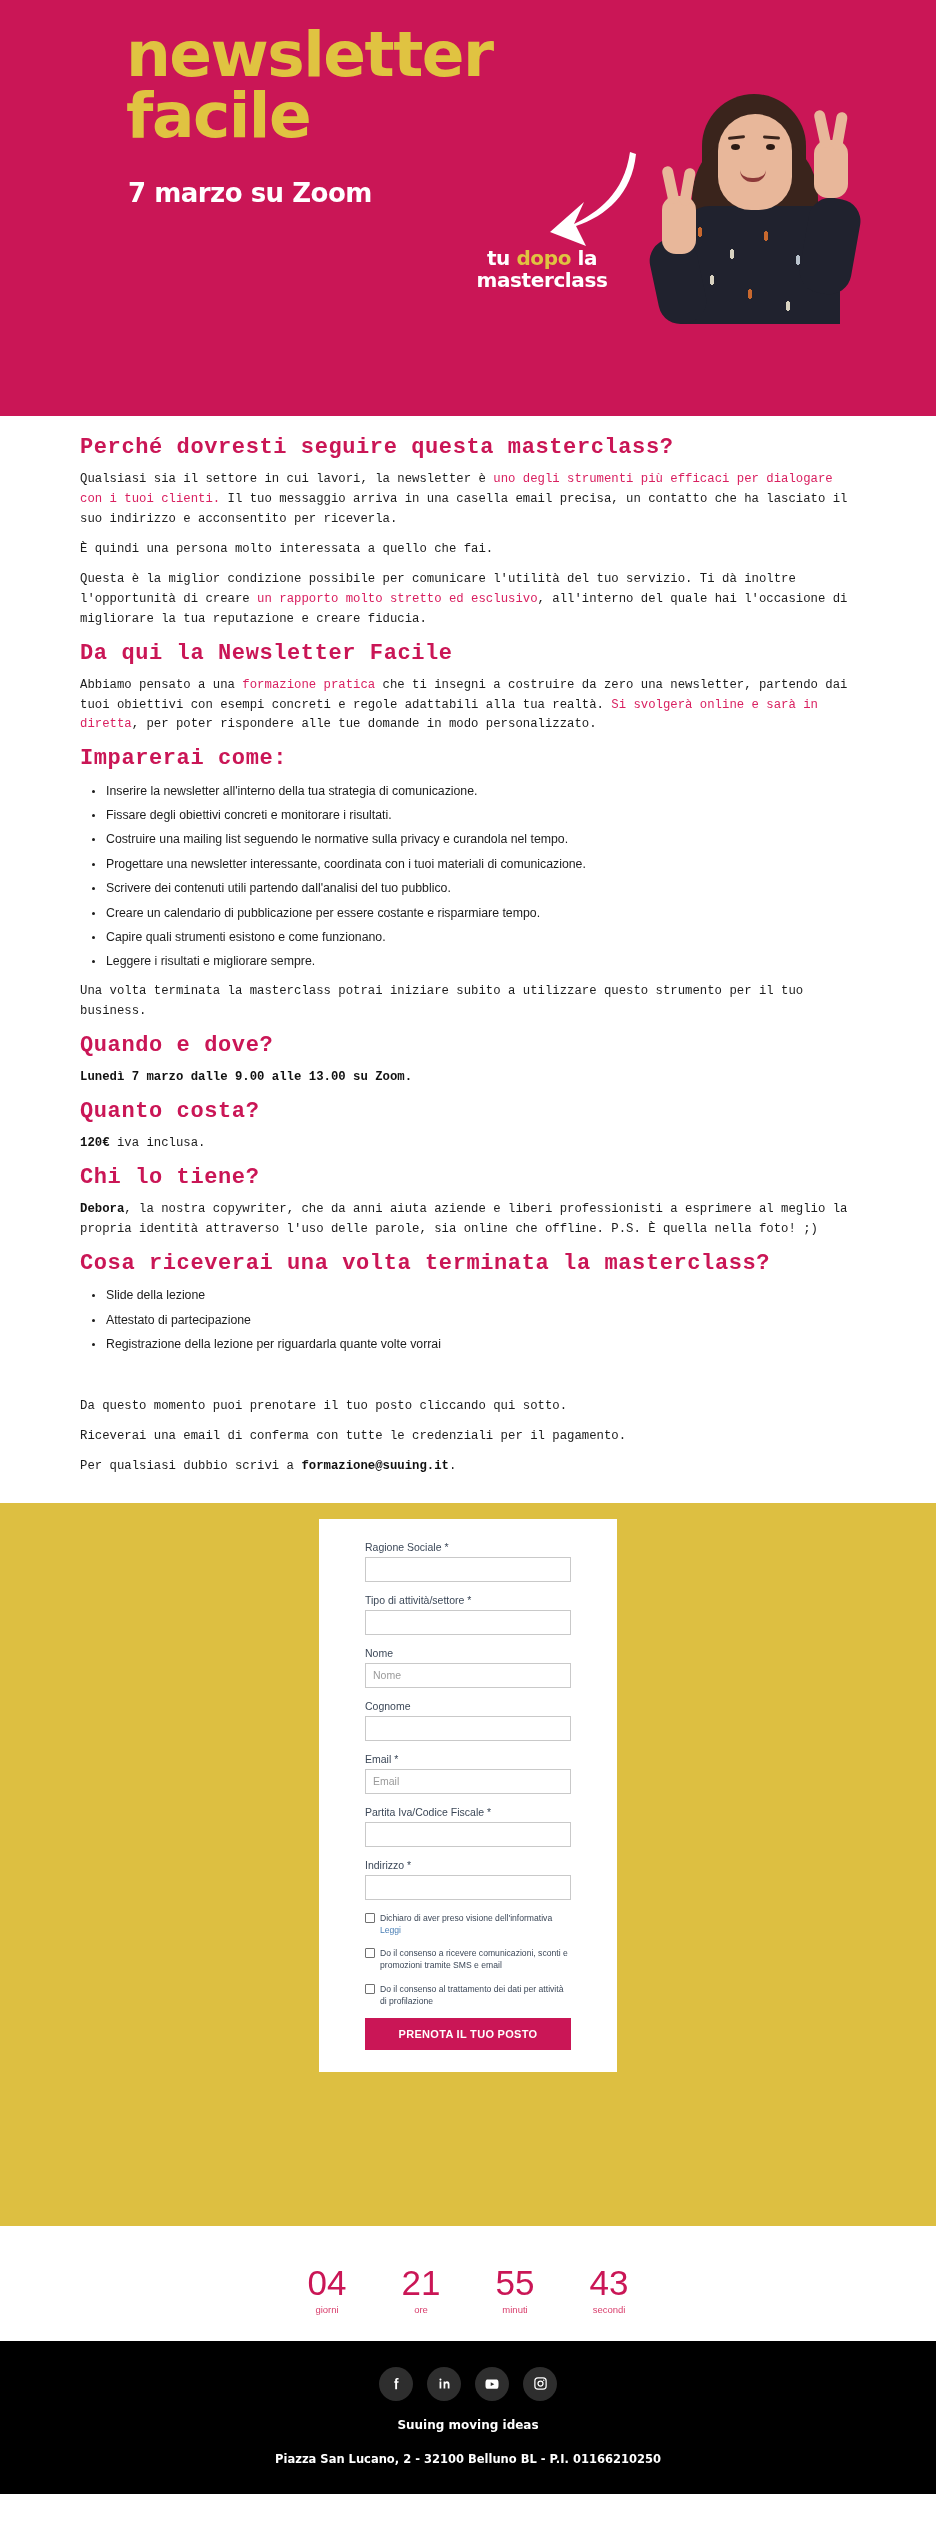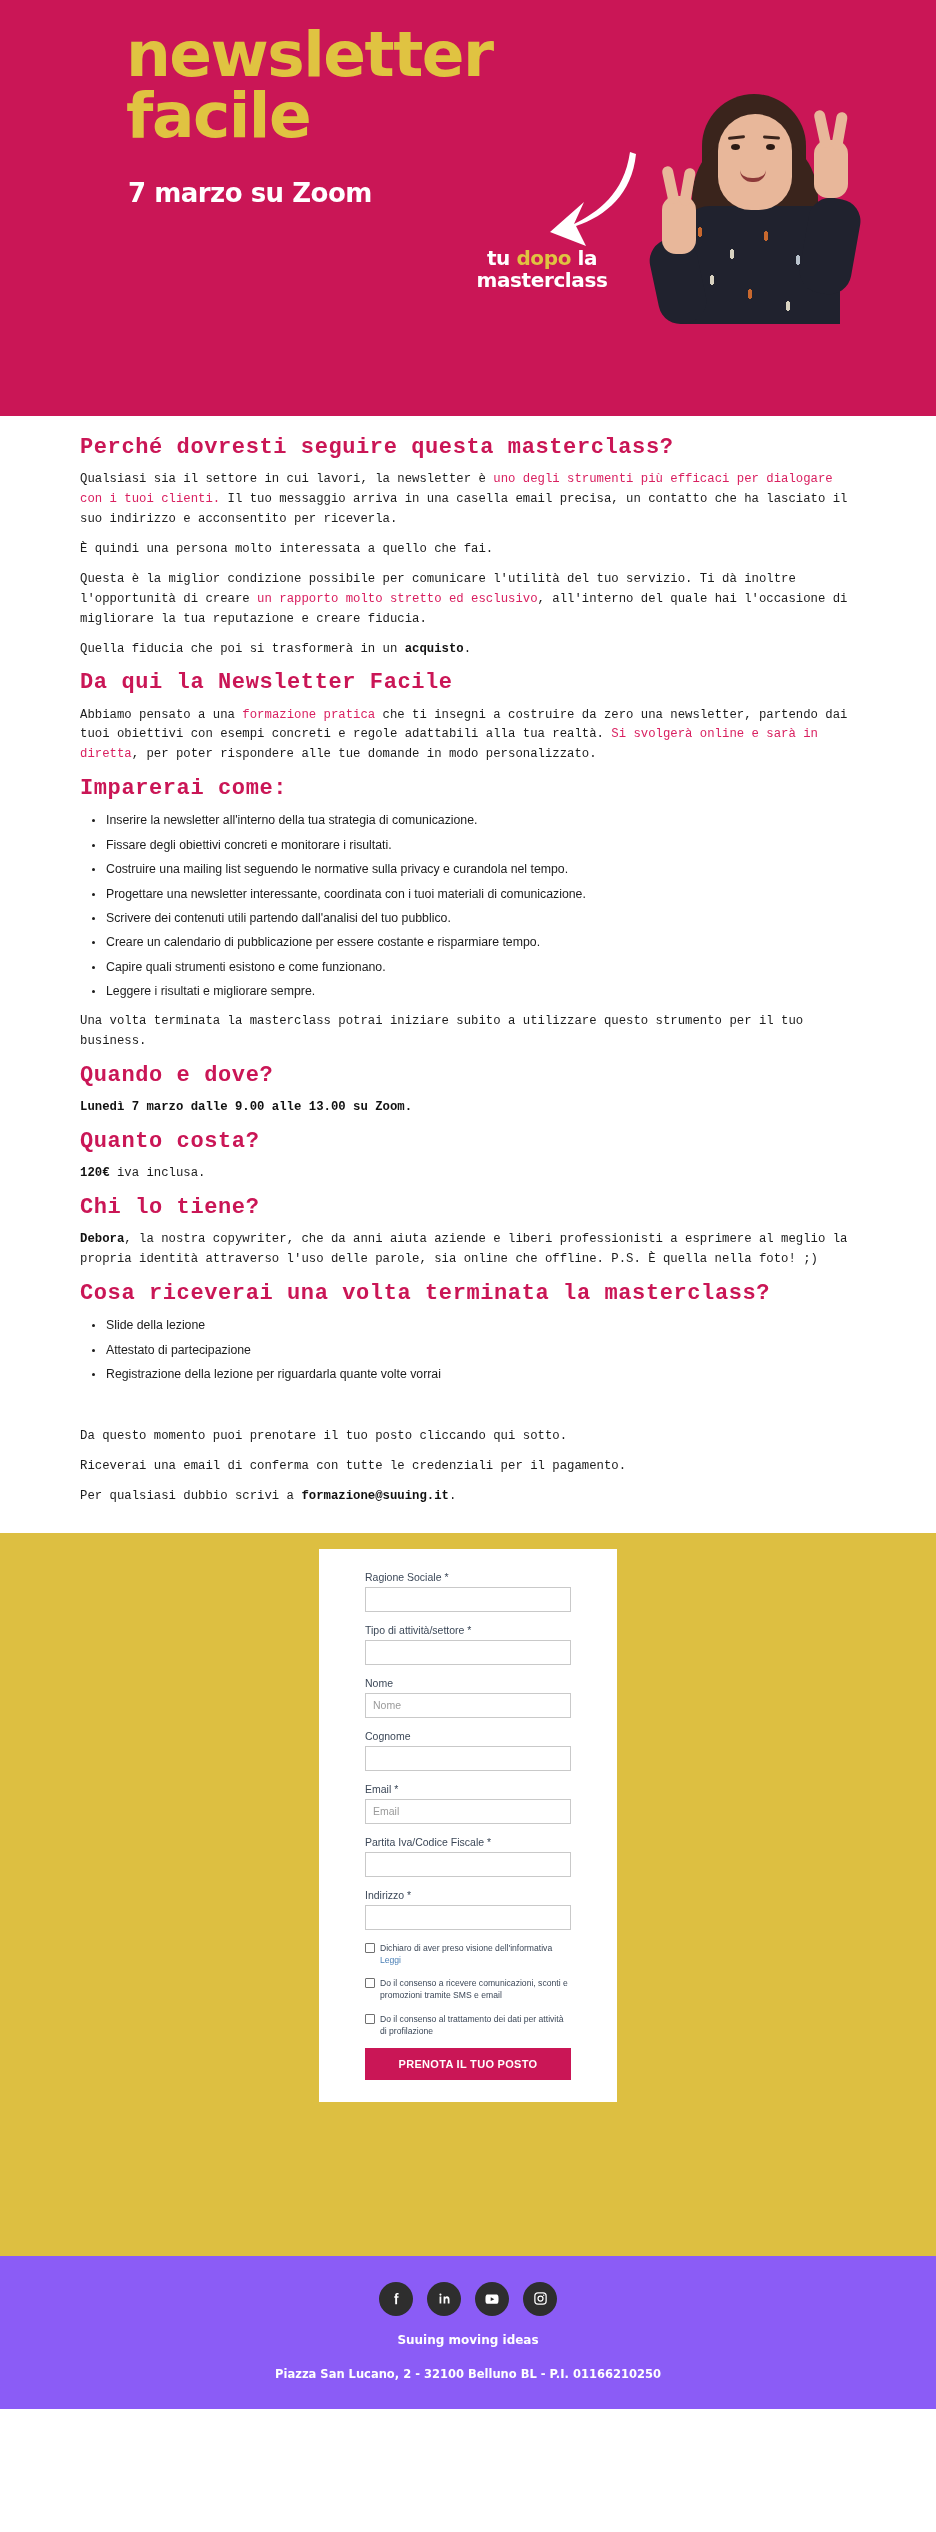--- a/index.html
+++ b/index.html
@@ -238,21 +238,21 @@
   }
   .cd-lbl {
     color: #d9416f;
     font-size: 9.5px;
     margin-top: 4px;
     font-family: "Liberation Sans", sans-serif;
   }
 
   
   .footer {
-    background: #8b5cf6;
+    background: #000000;
     height: 153px;
     text-align: center;
     padding-top: 26px;
   }
   .socials { display: flex; justify-content: center; gap: 14px; }
   .soc {
     width: 34px; height: 34px; border-radius: 50%;
     background: #2e2e2e;
     display: flex; align-items: center; justify-content: center;
     color: #ffffff;
@@ -313,21 +313,20 @@
       <div class="ph-finger f4"></div>
     </div>
   </div>
 
   <div class="content">
 
     <h2 class="sec h-p1">Perché dovresti seguire questa masterclass?</h2>
     <p class="body"><span>Qualsiasi sia il settore in cui lavori, la newsletter è </span><span class="pink">uno degli strumenti più efficaci per dialogare con i tuoi clienti.</span><span> Il tuo messaggio arriva in una casella email precisa, un contatto che ha lasciato il suo indirizzo e acconsentito per riceverla.</span></p>
     <p class="body">È quindi una persona molto interessata a quello che fai.</p>
     <p class="body"><span>Questa è la miglior condizione possibile per comunicare l'utilità del tuo servizio. Ti dà inoltre l'opportunità di creare </span><span class="pink">un rapporto molto stretto ed esclusivo</span><span>, all'interno del quale hai l'occasione di migliorare la tua reputazione e creare fiducia.</span></p>
-    <p class="body"><span>Quella fiducia che poi si trasformerà in un </span><b>acquisto</b><span>.</span></p>
 
     <h2 class="sec h-big">Da qui la Newsletter Facile</h2>
     <p class="body"><span>Abbiamo pensato a una </span><span class="pink">formazione pratica</span><span> che ti insegni a costruire da zero una newsletter, partendo dai tuoi obiettivi con esempi concreti e regole adattabili alla tua realtà. </span><span class="pink">Si svolgerà online e sarà in diretta</span><span>, per poter rispondere alle tue domande in modo personalizzato.</span></p>
 
     <h2 class="sec h-big">Imparerai come:</h2>
     <ul class="bullets">
       <li>Inserire la newsletter all'interno della tua strategia di comunicazione.</li>
       <li>Fissare degli obiettivi concreti e monitorare i risultati.</li>
       <li>Costruire una mailing list seguendo le normative sulla privacy e curandola nel tempo.</li>
       <li>Progettare una newsletter interessante, coordinata con i tuoi materiali di comunicazione.</li>
@@ -404,20 +403,38 @@
       </div>
       <div class="chk">
         <input type="checkbox" style="">
         <span class="ctext">Do il consenso al trattamento dei dati per attività di profilazione</span>
       </div>
 
       <button class="submit-btn">PRENOTA IL TUO POSTO</button>
     </div>
   </div>
 
+  <div class="countdown">
+    <div class="cd-item">
+      <div class="cd-num">04</div>
+      <div class="cd-lbl">giorni</div>
+    </div>
+    <div class="cd-item">
+      <div class="cd-num">21</div>
+      <div class="cd-lbl">ore</div>
+    </div>
+    <div class="cd-item">
+      <div class="cd-num">55</div>
+      <div class="cd-lbl">minuti</div>
+    </div>
+    <div class="cd-item">
+      <div class="cd-num">43</div>
+      <div class="cd-lbl">secondi</div>
+    </div>
+  </div>
 
   <div class="footer">
     <div class="socials">
       <a class="soc" href="#">
         <svg width="15" height="15" viewBox="0 0 24 24" fill="#ffffff">
           <path d="M15.4 8.2h-2.5V6.6c0-.7.5-.9.8-.9h1.6V3.1h-2.3c-2.5 0-3.1 1.9-3.1 3.1v2h-1.5v2.7h1.5V21h3V10.9h2.2l.3-2.7z"></path>
         </svg>
       </a>
       <a class="soc" href="#">
         <svg width="15" height="15" viewBox="0 0 24 24" fill="#ffffff">

